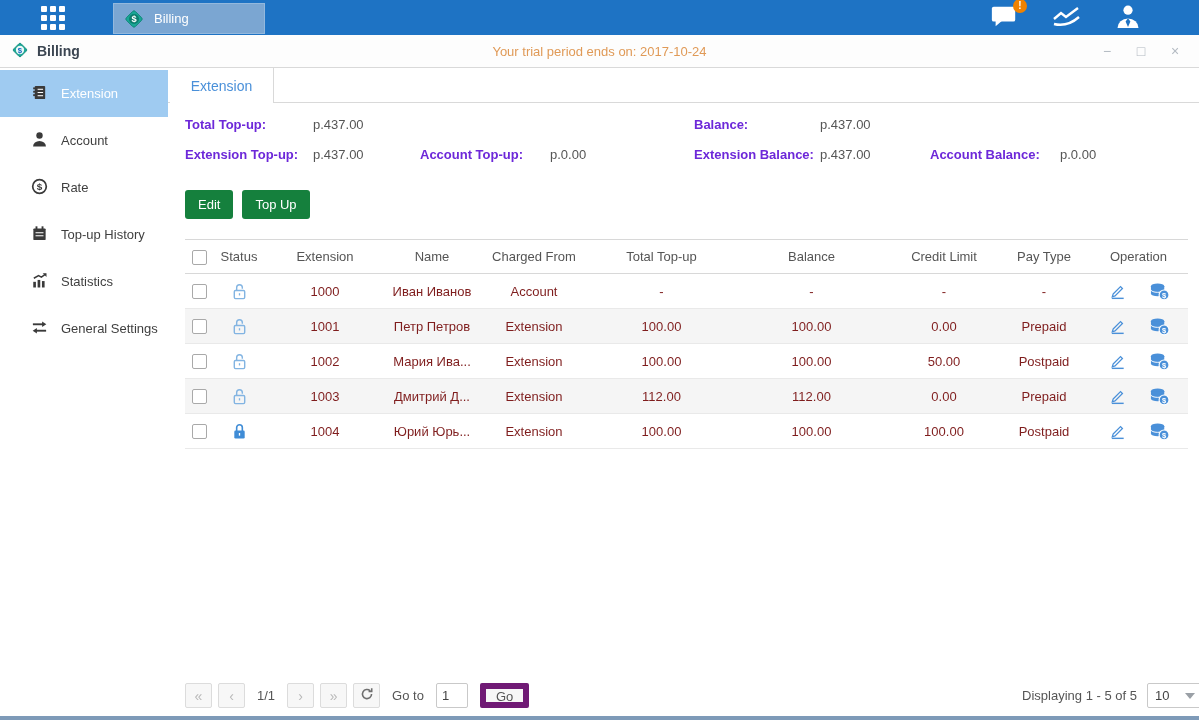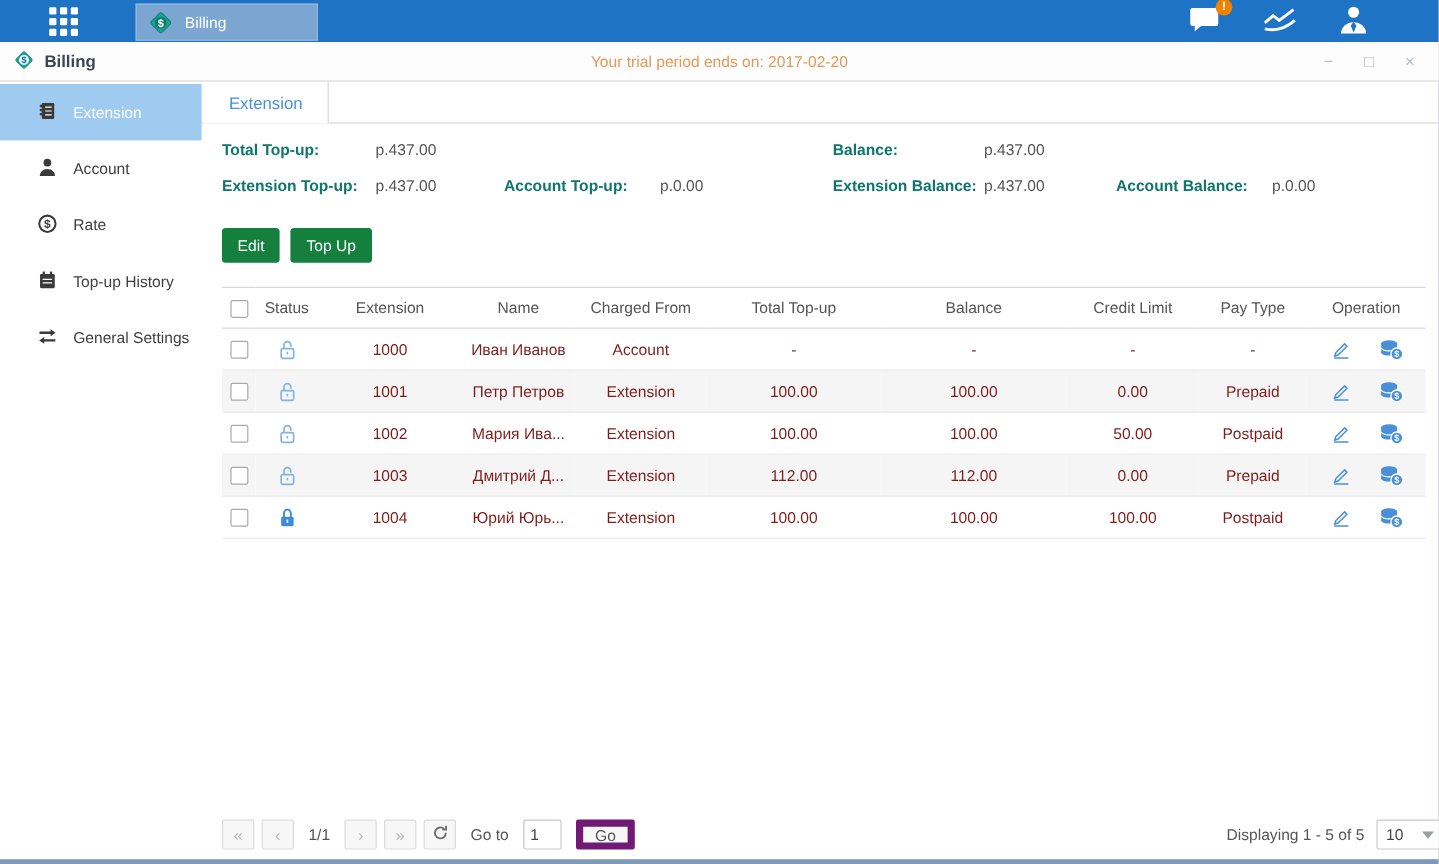--- a/index.html
+++ b/index.html
@@ -33,21 +33,21 @@
   .side-item.active { background:#9fcbf1; color:#fff; }
   .main { flex:1; display:flex; flex-direction:column; border-right:1px solid #dcdcdc; }
   .tabbar { height:35px; border-bottom:1px solid #d9d9d9; display:flex; }
   .tab { min-width:104px; padding:0 18px; margin-left:2px; display:flex; align-items:center; justify-content:center; color:#4a90d9; font-size:14px; border-right:1px solid #d9d9d9; margin-bottom:-1px; background:#fff; cursor:pointer; }
   .content { position:relative; flex:1; padding:14px 13px 0 17px; }
 
   
   .summary { display:flex; }
   .sum-col { width:509px; }
   .sum-row { display:flex; margin-bottom:15px; align-items:baseline; }
-  .lbl { font-weight:bold; color:#0f766e; }
+  .lbl { font-weight:bold; color:#6d28d9; }
   .val { color:#555; }
   .w1 { width:128px; } .w2 { width:107px; } .w3 { width:130px; }
   .rw1 { width:126px; } .rw2 { width:110px; } .rw3 { width:130px; }
 
   
   .actions { margin-top:13px; display:flex; gap:9px; }
   .btn-blue { background:#15803d; color:#fff; border:none; border-radius:3px; font-size:13px; font-family:"Liberation Sans",sans-serif; padding:7px 13px; cursor:pointer; }
 
   
   table { margin-top:20px; border-collapse:collapse; width:1003px; table-layout:fixed; }
@@ -133,21 +133,21 @@
     <div class="tb-left">
       <span>
         <svg width="20" height="20" viewBox="0 0 26 26">
           <rect x="6.2" y="6.2" width="13.6" height="13.6" rx="2" transform="rotate(45 13 13)" fill="#18a795" stroke="#0e8577" stroke-width="1"></rect>
           <circle cx="13" cy="13" r="5.4" fill="#eafaf7"></circle>
           <text x="13" y="16.6" text-anchor="middle" font-size="10" font-weight="bold" fill="#1565c0" font-family="sans-serif">$</text>
         </svg>
       </span>
       <span class="tb-title">Billing</span>
     </div>
-    <div class="trial">Your trial period ends on: 2017-02-20</div>
+    <div class="trial">Your trial period ends on: 2017-10-24</div>
     <div class="win-controls">
       <span>−</span>
       <span>□</span>
       <span>×</span>
     </div>
   </div>
 
   <div class="bodyrow">
 
     <aside class="sidebar" id="sidebar">
@@ -179,20 +179,30 @@
         </div>
         <div class="side-item">
           <span><svg width="17" height="17" viewBox="0 0 18 18">
               <rect x="2.5" y="3.6" width="13" height="12.4" rx="1" fill="#3a3a3a"></rect>
               <rect x="4.8" y="1.4" width="2" height="3.4" fill="#3a3a3a"></rect>
               <rect x="11.2" y="1.4" width="2" height="3.4" fill="#3a3a3a"></rect>
               <line x1="4.8" y1="8.2" x2="13.2" y2="8.2" stroke="#fff" stroke-width="1.1"></line>
               <line x1="4.8" y1="11.4" x2="13.2" y2="11.4" stroke="#fff" stroke-width="1.1"></line>
             </svg></span>
           <span>Top-up History</span>
+        </div>
+        <div class="side-item">
+          <span><svg width="17" height="17" viewBox="0 0 18 18">
+              <rect x="2.4" y="10.4" width="2.8" height="6" fill="#3a3a3a"></rect>
+              <rect x="7" y="8.4" width="2.8" height="8" fill="#3a3a3a"></rect>
+              <rect x="11.6" y="9.6" width="2.8" height="6.8" fill="#3a3a3a"></rect>
+              <polyline points="3,6.6 8,3.8 11,5.4 15.4,2.2" fill="none" stroke="#3a3a3a" stroke-width="1.6"></polyline>
+              <path d="M12.4 1.4 h4 v4 z" fill="#3a3a3a"></path>
+            </svg></span>
+          <span>Statistics</span>
         </div>
         <div class="side-item">
           <span><svg width="17" height="17" viewBox="0 0 18 18">
               <line x1="2" y1="5.6" x2="13" y2="5.6" stroke="#3a3a3a" stroke-width="2"></line>
               <path d="M11.8 2.6 l4.4 3 -4.4 3 z" fill="#3a3a3a"></path>
               <line x1="5" y1="12.4" x2="16" y2="12.4" stroke="#3a3a3a" stroke-width="2"></line>
               <path d="M6.2 9.4 l-4.4 3 4.4 3 z" fill="#3a3a3a"></path>
             </svg></span>
           <span>General Settings</span>
         </div>

